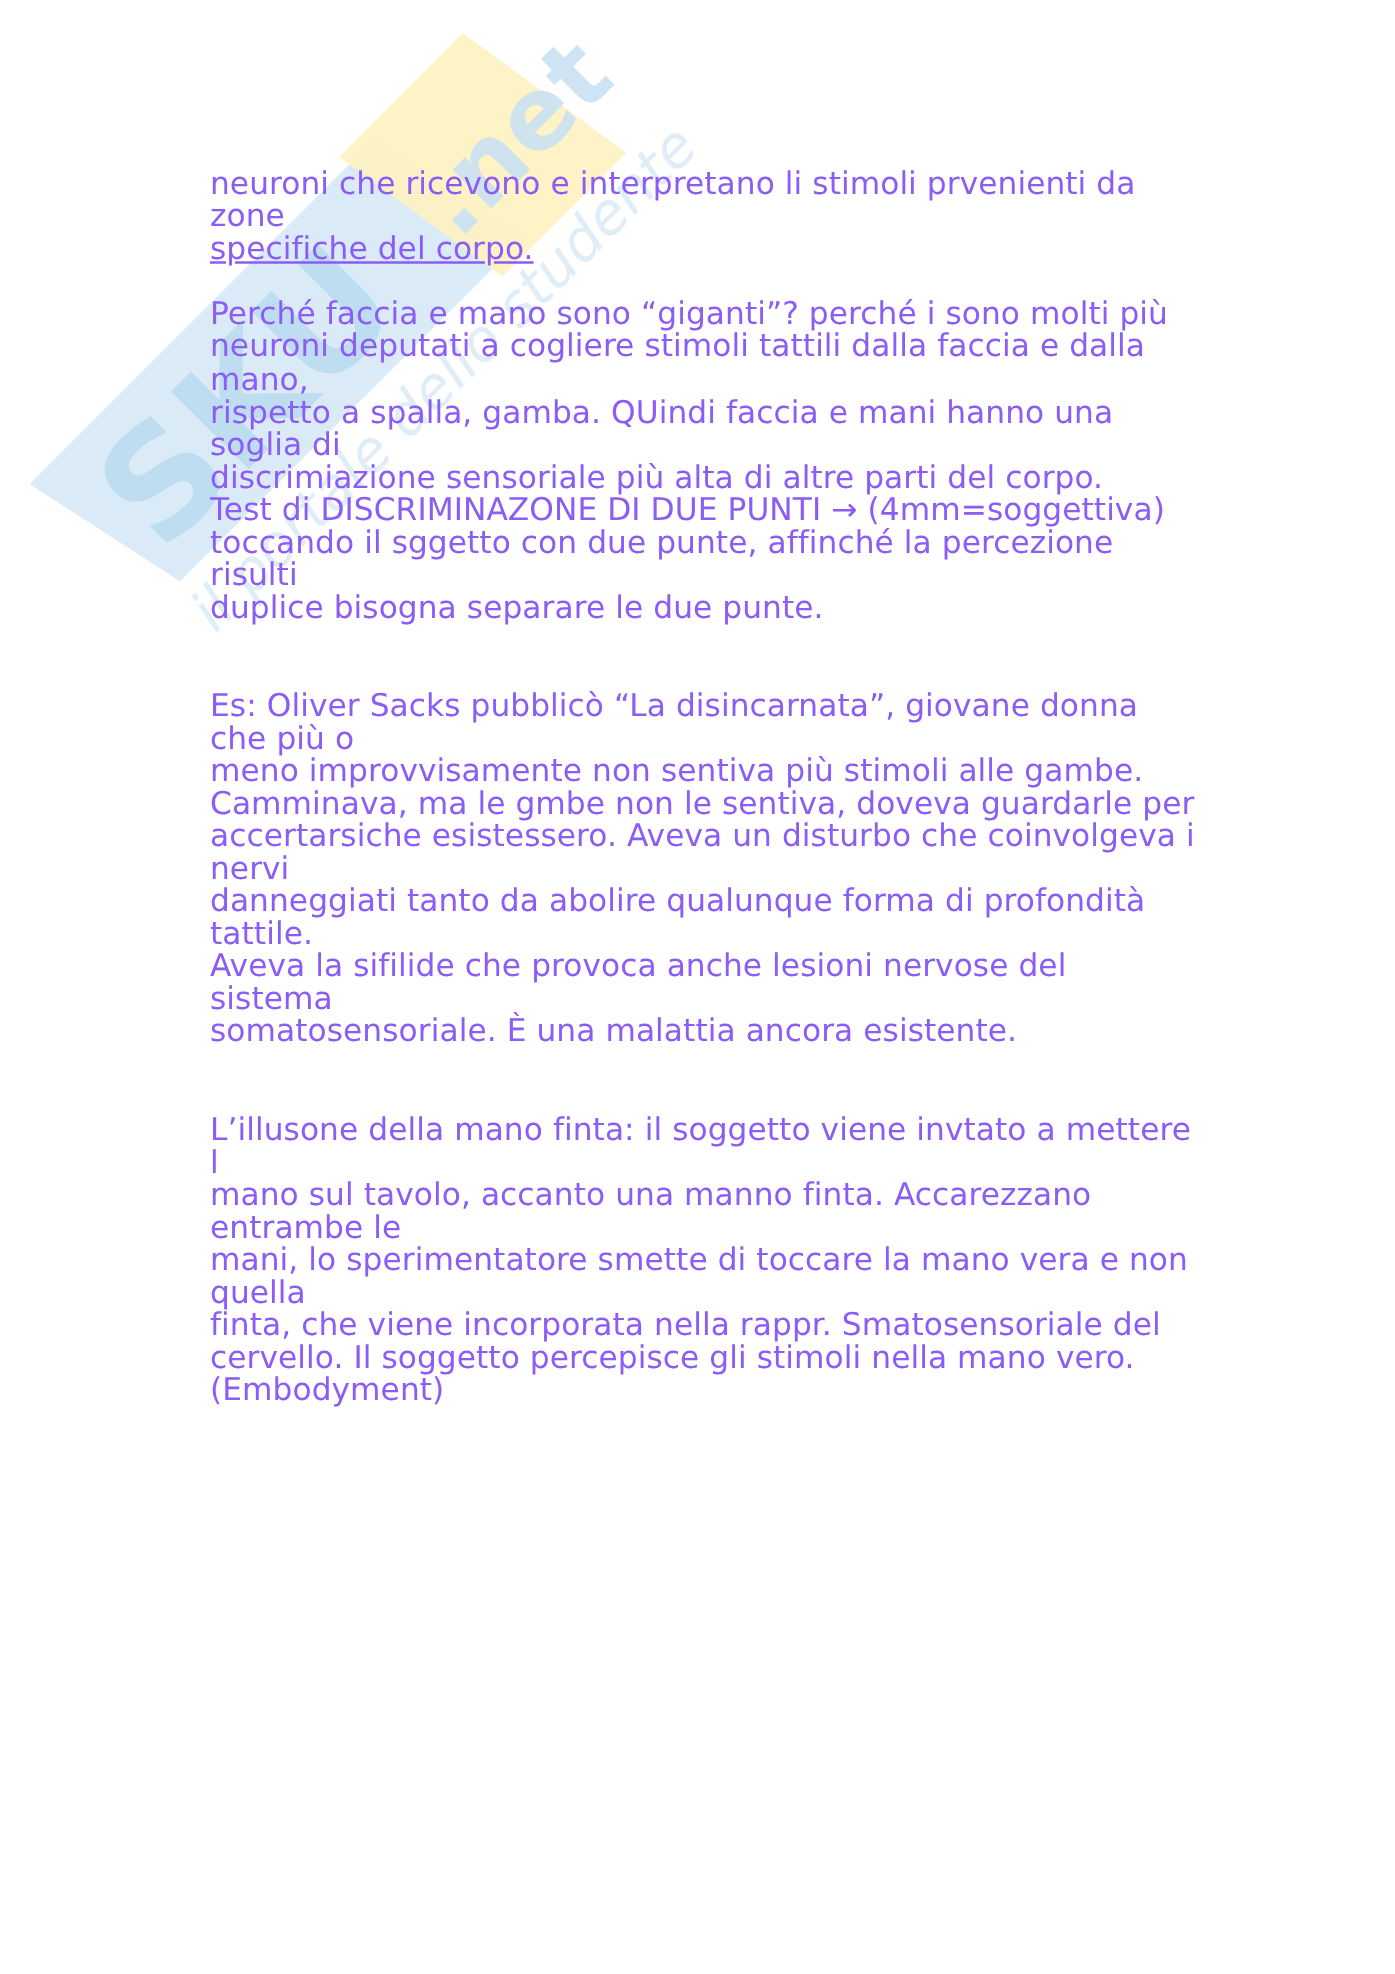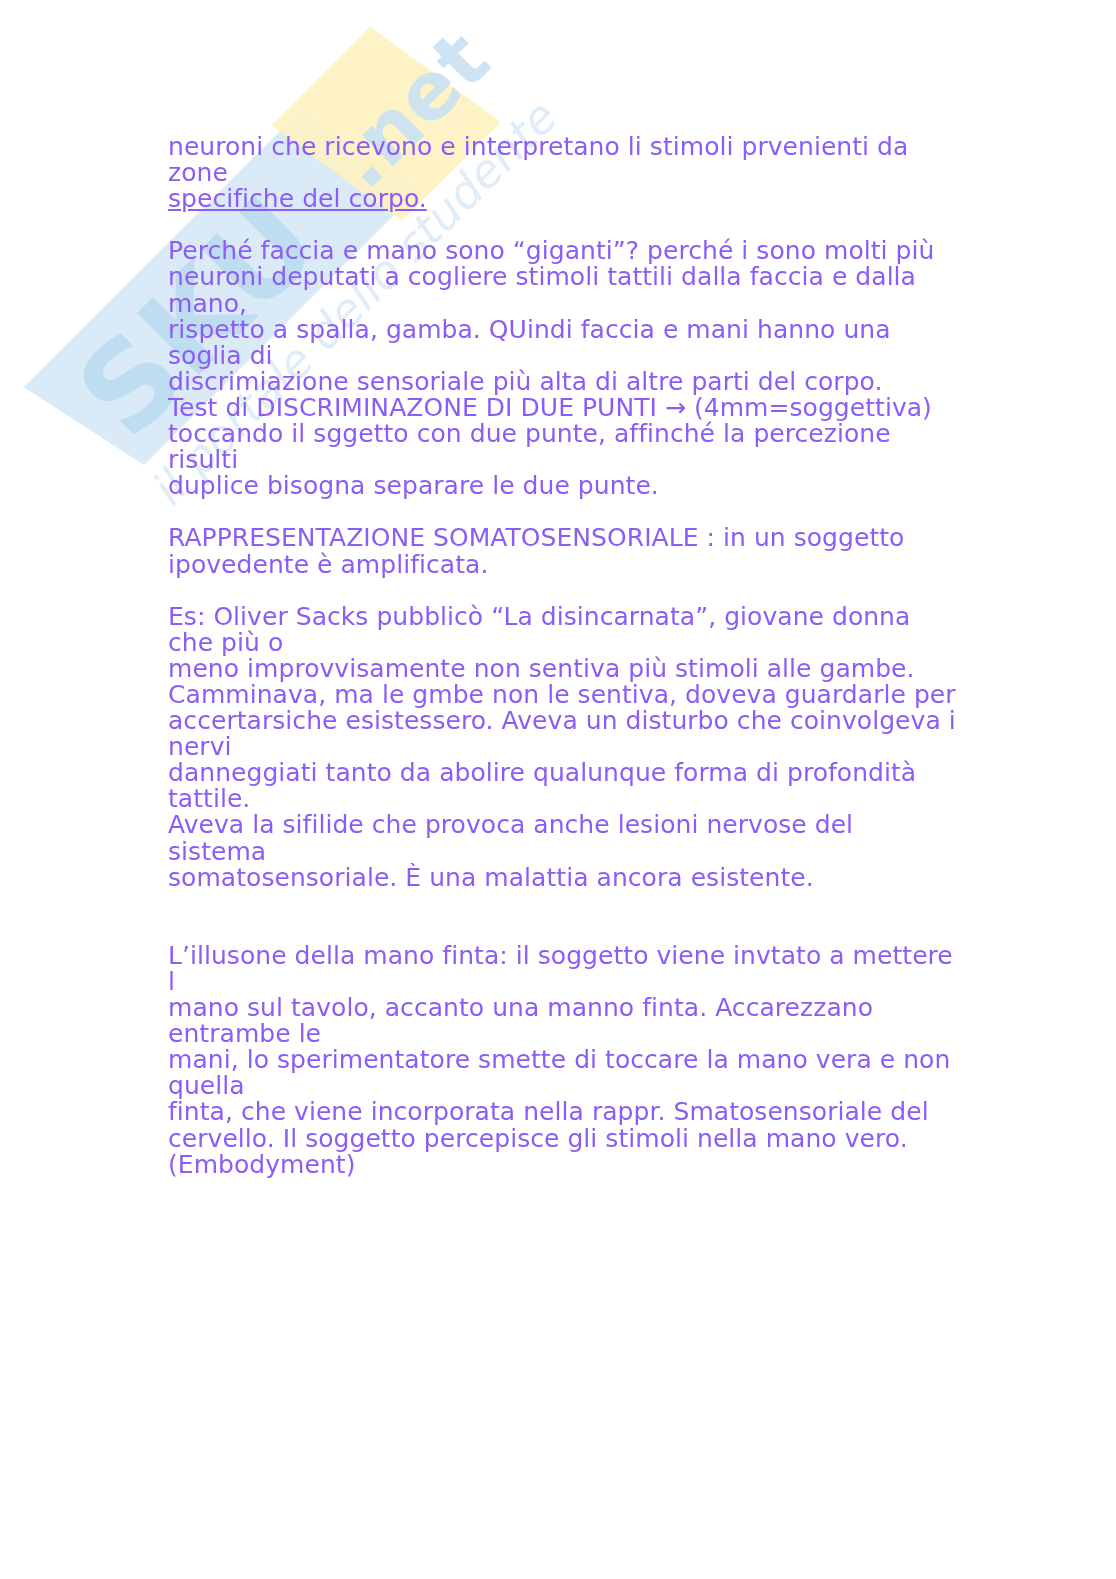--- a/index.html
+++ b/index.html
@@ -35,19 +35,18 @@
     <text x="130" y="35" font-family="DejaVu Sans, sans-serif" font-weight="bold" font-size="80" fill="#c9e2f3" opacity="0.9">.net</text>
     <text x="-230" y="120" font-family="DejaVu Sans, sans-serif" font-style="italic" font-size="46" fill="#dcecf8" opacity="0.9">il portale dello studente</text>
   </g>
 </svg>
 
 <main class="page-body">
   <p class="para" id="p1"><span style="display: block;">neuroni che ricevono e interpretano li stimoli prvenienti da zone</span><span style="display: block; text-decoration: underline;">specifiche del corpo.</span></p>
   <div class="gap-1"></div>
   <p class="para" id="p2"><span style="display: block;">Perché faccia e mano sono “giganti”? perché i sono molti più</span><span style="display: block;">neuroni deputati a cogliere stimoli tattili dalla faccia e dalla mano,</span><span style="display: block;">rispetto a spalla, gamba. QUindi faccia e mani hanno una soglia di</span><span style="display: block;">discrimiazione sensoriale più alta di altre parti del corpo.</span><span style="display: block;">Test di DISCRIMINAZONE DI DUE PUNTI → (4mm=soggettiva)</span><span style="display: block;">toccando il sggetto con due punte, affinché la percezione risulti</span><span style="display: block;">duplice bisogna separare le due punte.</span></p>
   <div class="gap-1"></div>
-  <p class="para" id="p3"><span style="display: block;">RAPPRESENTAZIONE SOMATOSENSORIALE : in un soggetto</span><span style="display: block;">ipovedente è amplificata.</span></p>
   <div class="gap-1"></div>
   <p class="para" id="p4"><span style="display: block;">Es: Oliver Sacks pubblicò “La disincarnata”, giovane donna che più o</span><span style="display: block;">meno improvvisamente non sentiva più stimoli alle gambe.</span><span style="display: block;">Camminava, ma le gmbe non le sentiva, doveva guardarle per</span><span style="display: block;">accertarsiche esistessero. Aveva un disturbo che coinvolgeva i nervi</span><span style="display: block;">danneggiati tanto da abolire qualunque forma di profondità tattile.</span><span style="display: block;">Aveva la sifilide che provoca anche lesioni nervose del sistema</span><span style="display: block;">somatosensoriale. È una malattia ancora esistente.</span></p>
   <div class="gap-2"></div>
   <p class="para" id="p5"><span style="display: block;">L’illusone della mano finta: il soggetto viene invtato a mettere l</span><span style="display: block;">mano sul tavolo, accanto una manno finta. Accarezzano entrambe le</span><span style="display: block;">mani, lo sperimentatore smette di toccare la mano vera e non quella</span><span style="display: block;">finta, che viene incorporata nella rappr. Smatosensoriale del</span><span style="display: block;">cervello. Il soggetto percepisce gli stimoli nella mano vero.</span><span style="display: block;">(Embodyment)</span></p>
   <div class="gap-1"></div>
 </main>
 
 </body></html>

